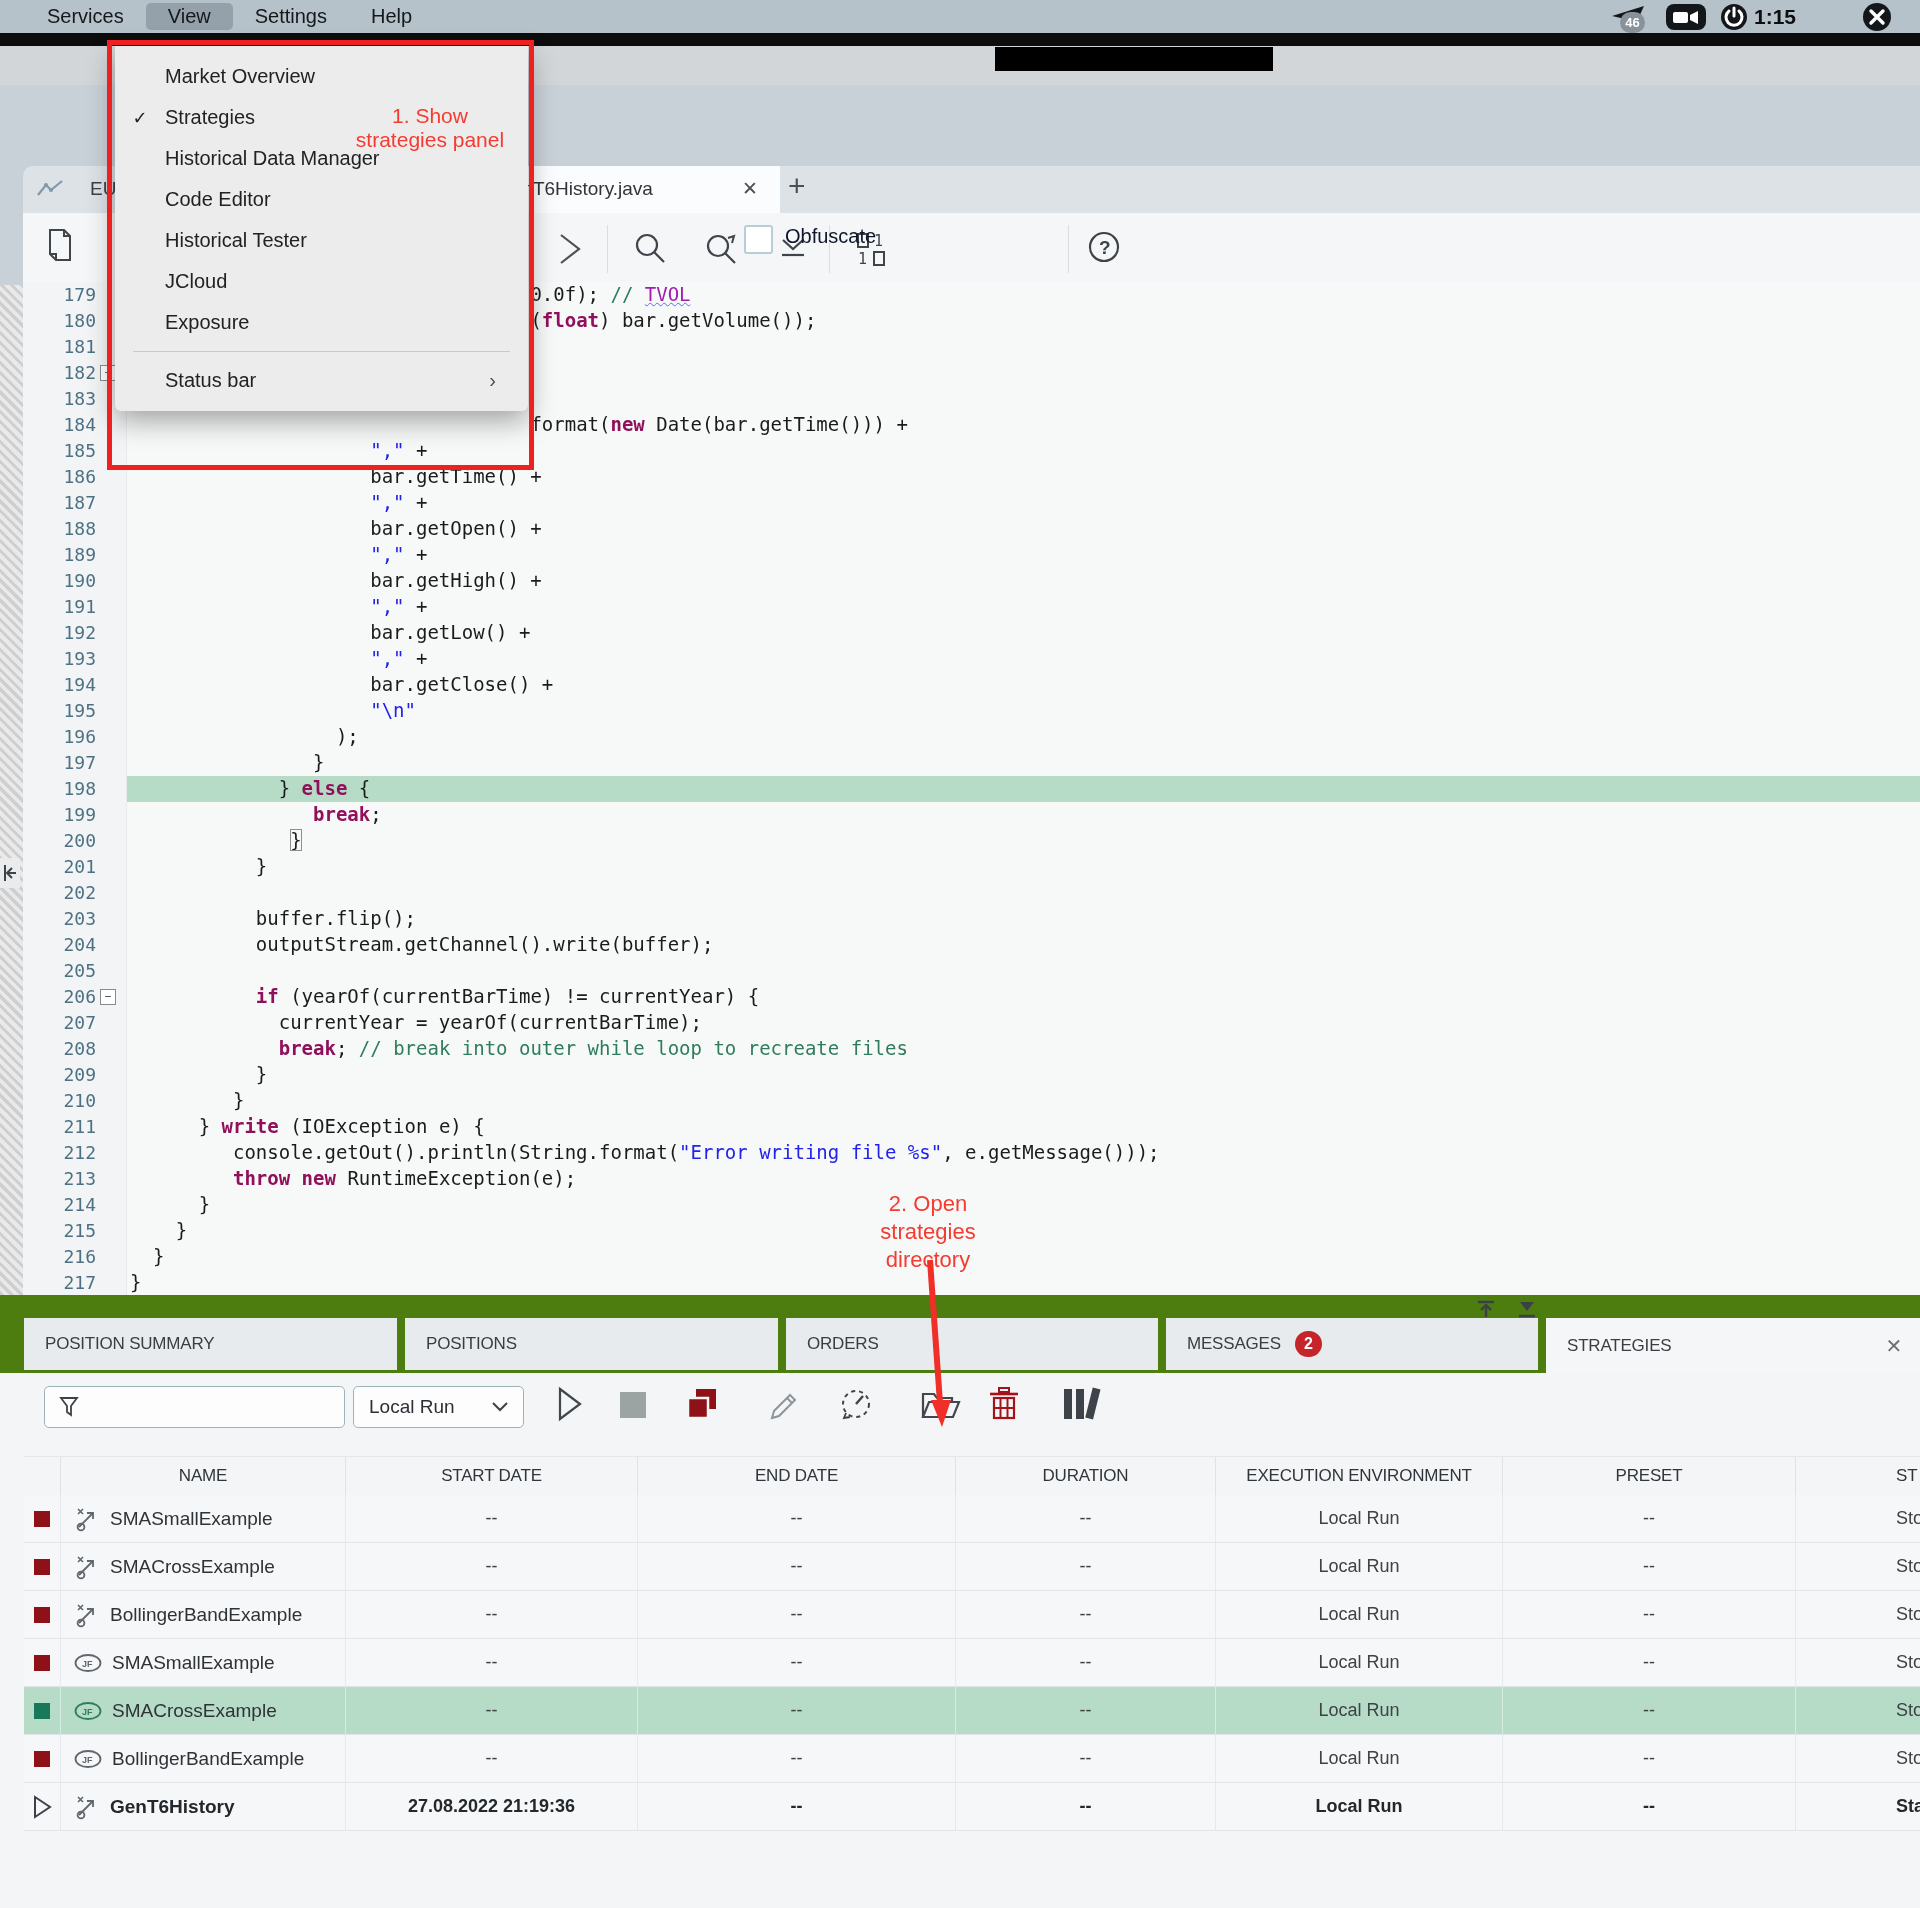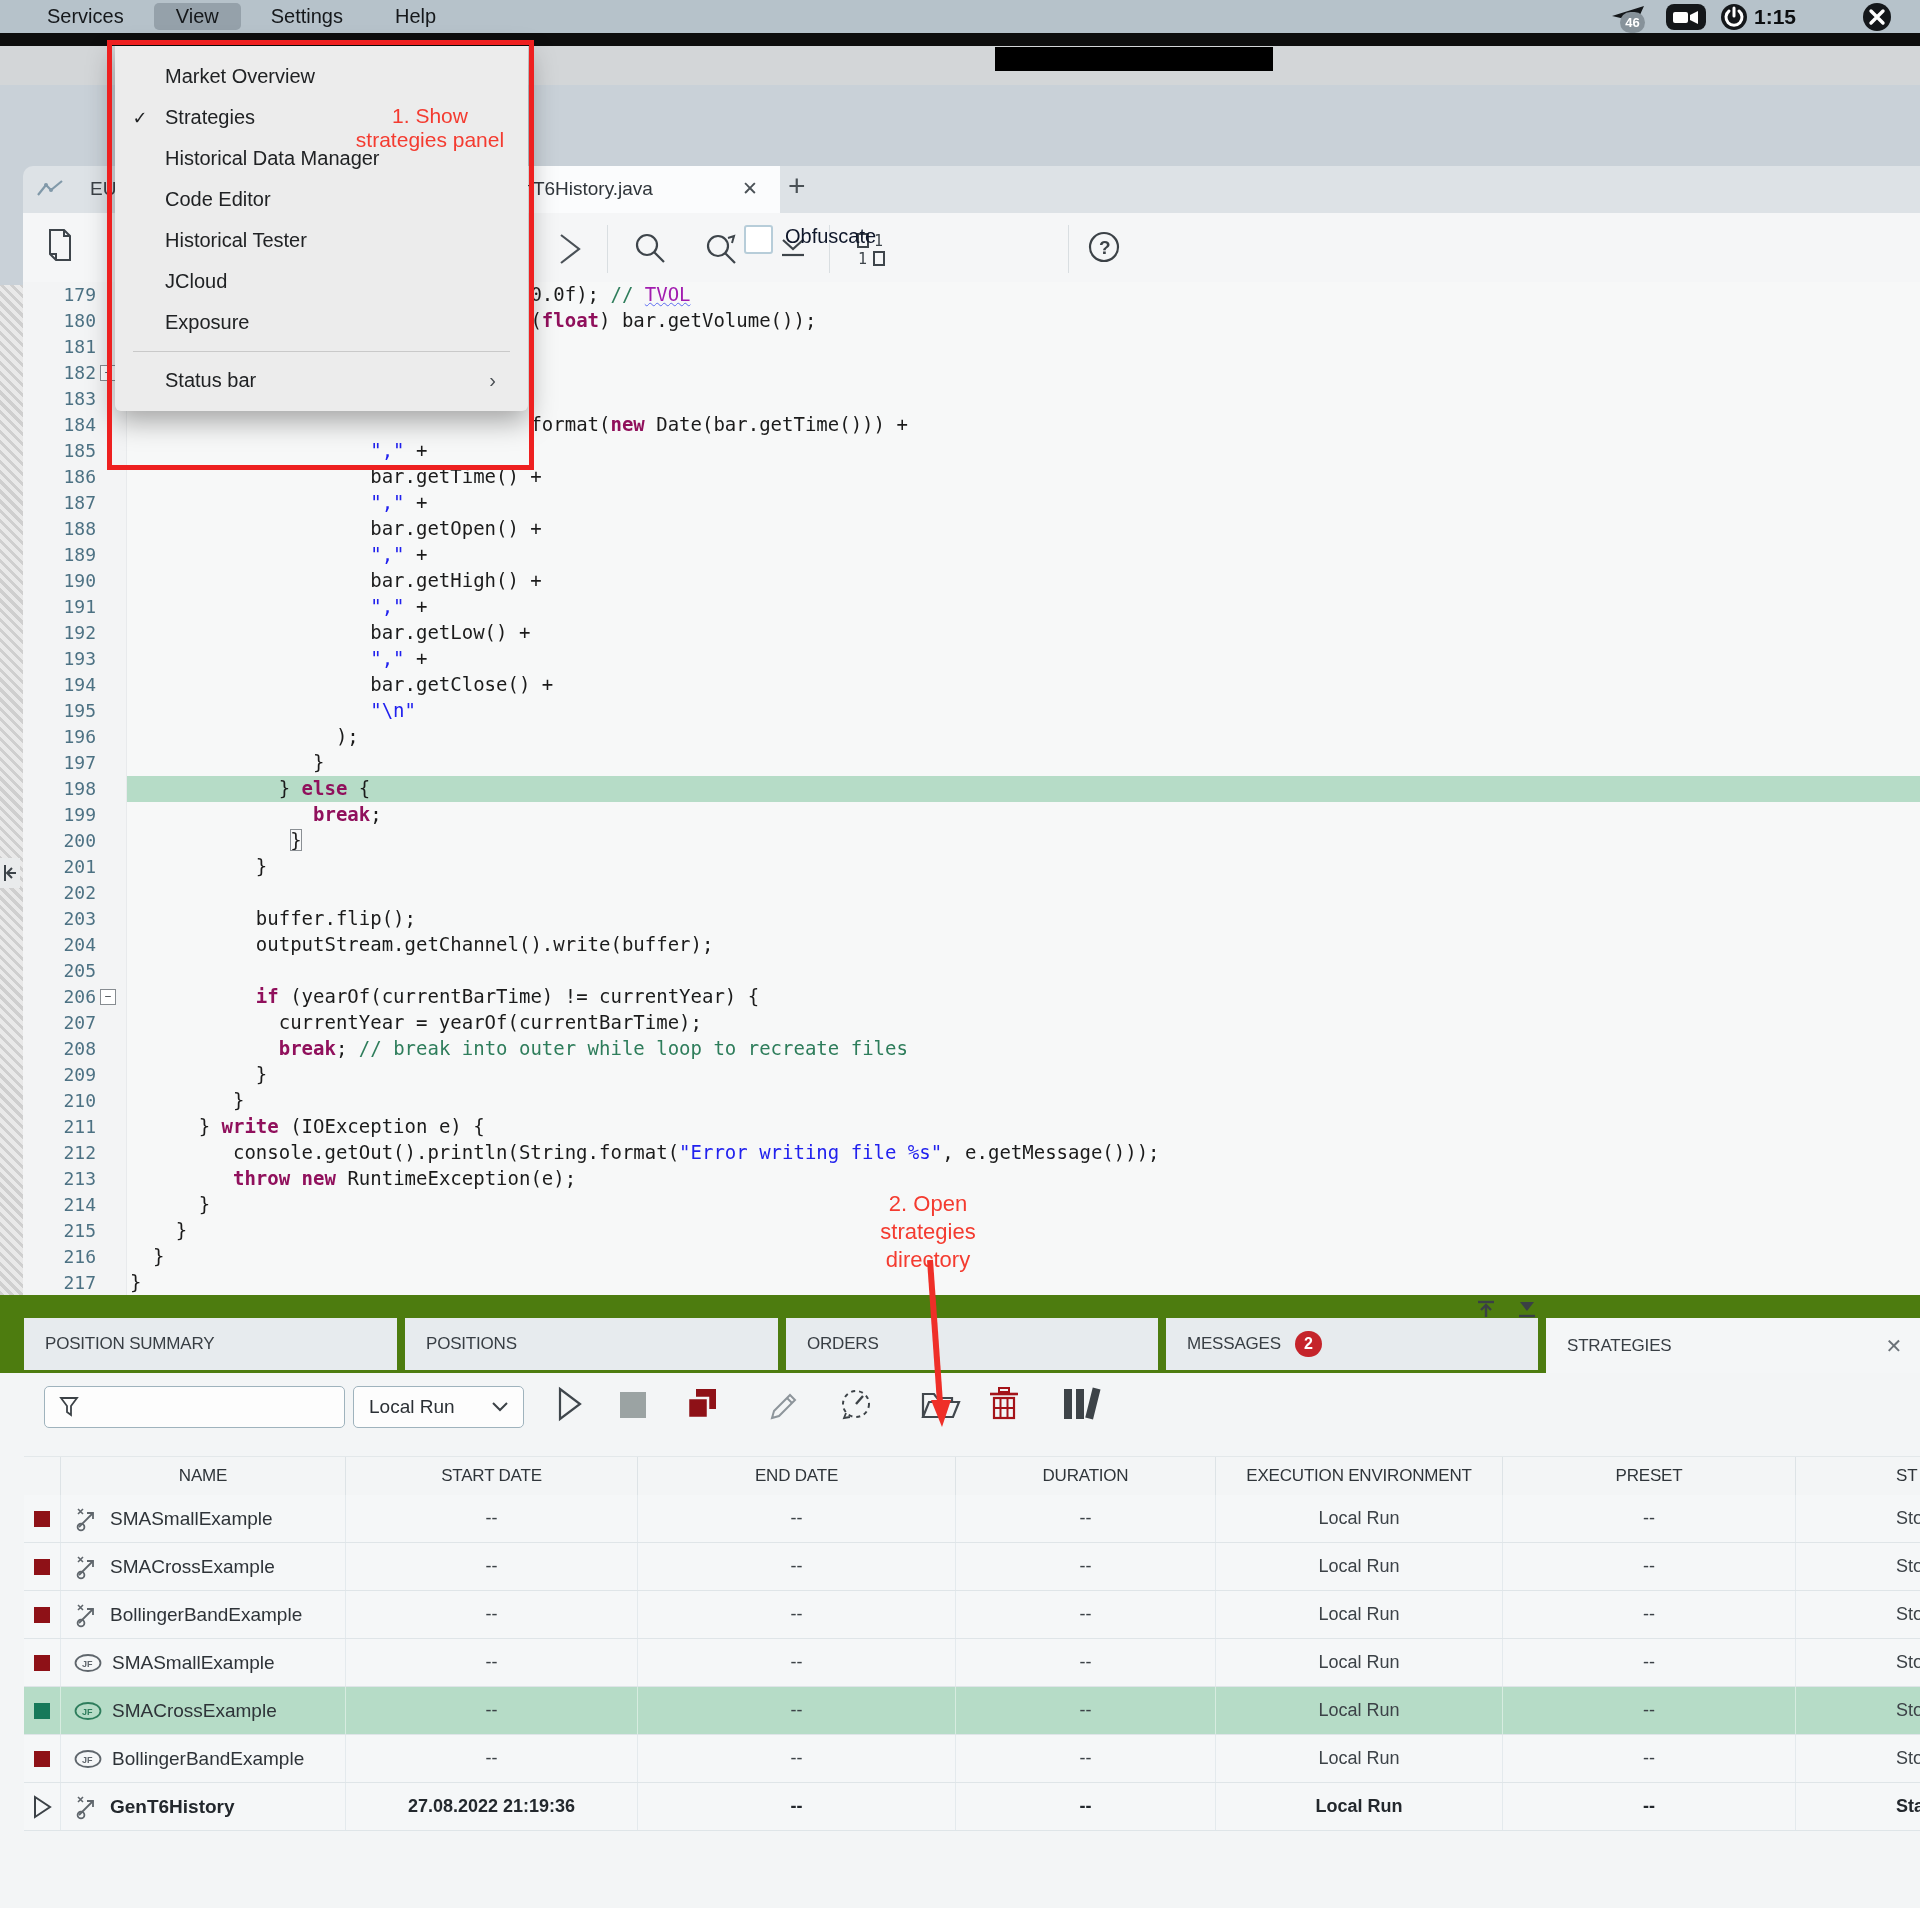--- a/index.html
+++ b/index.html
@@ -2,21 +2,21 @@
 <html><head>
 <meta charset="utf-8">
 <style>
   html,body{margin:0;padding:0;background:#9aa4ac;}
   #screen{position:relative;width:1920px;height:1908px;overflow:hidden;background:#c9d1d8;
           font-family:"Liberation Sans",sans-serif;-webkit-font-smoothing:antialiased;}
   .abs{position:absolute;}
 
   
   #menubar{left:0;top:0;width:1920px;height:33px;background:#b6c2ca;display:flex;align-items:center;}
-  #menubar-items{display:flex;align-items:center;padding-left:25px;gap:8px;}
+  #menubar-items{display:flex;align-items:center;padding-left:25px;gap:0;}
   .mb-item{font-size:20px;color:#15181b;padding:2px 22px;border-radius:5px;}
   .mb-item.active{background:#95a1aa;}
   #mb-status{position:absolute;right:0;top:0;height:33px;display:flex;align-items:center;gap:14px;padding-right:28px;}
   .badge46{position:absolute;left:10px;top:12px;width:25px;height:21px;border-radius:11px;background:#87929a;
            color:#fff;font-size:13px;font-weight:bold;display:flex;align-items:center;justify-content:center;}
   #mb-clock{font-size:21px;font-weight:600;color:#0c0e10;}
   #dark-strip{left:0;top:33px;width:1920px;height:13px;background:#0d0d0d;}
   #title-strip{left:0;top:46px;width:1920px;height:39px;background:#d3d6d8;}
   #redacted{left:995px;top:47px;width:278px;height:24px;background:#000;}
 

